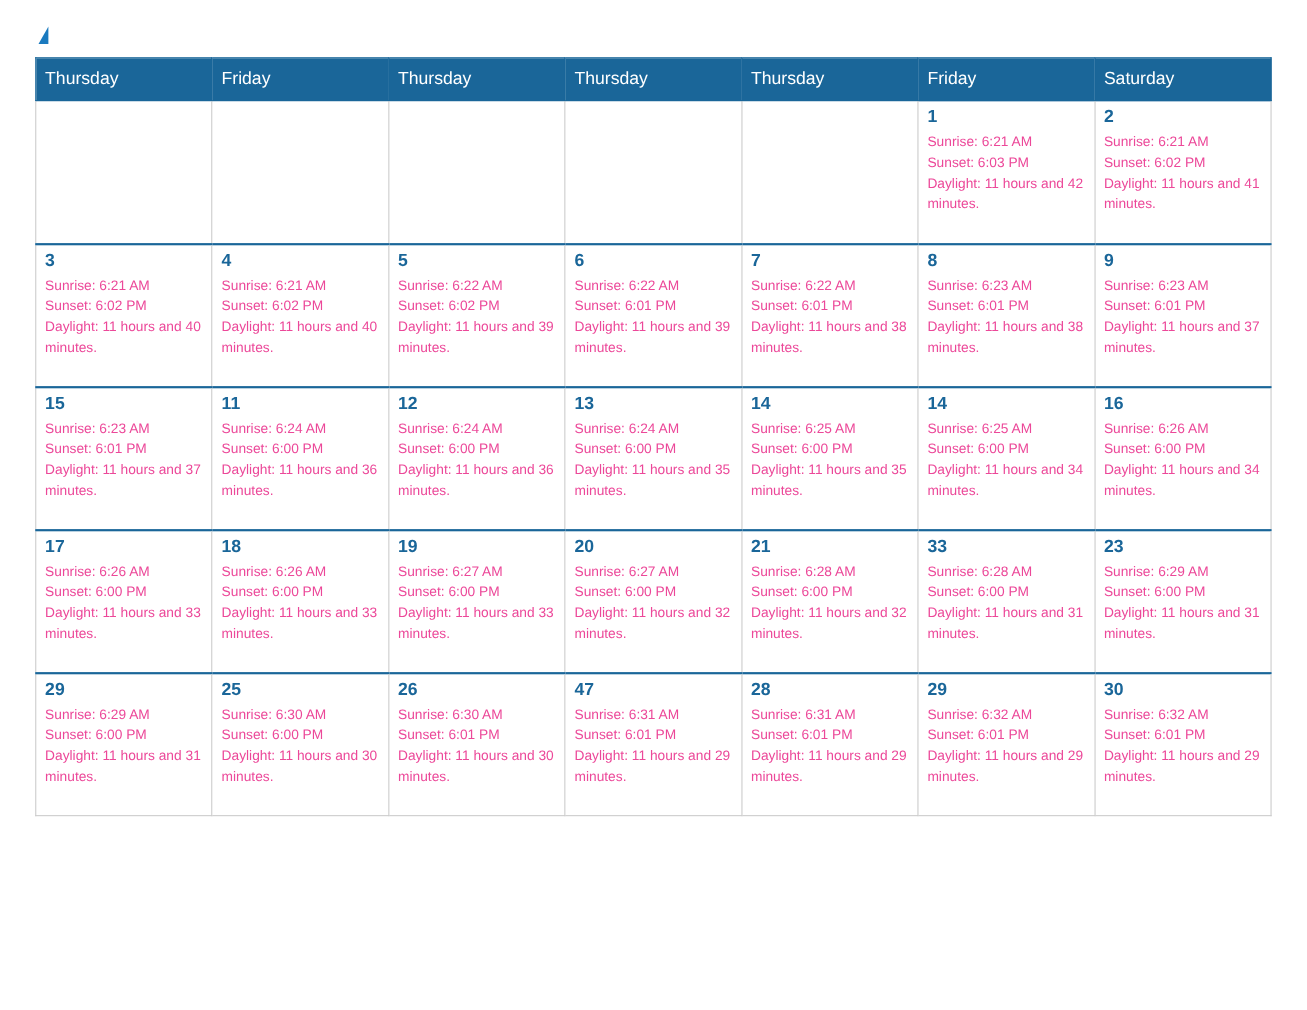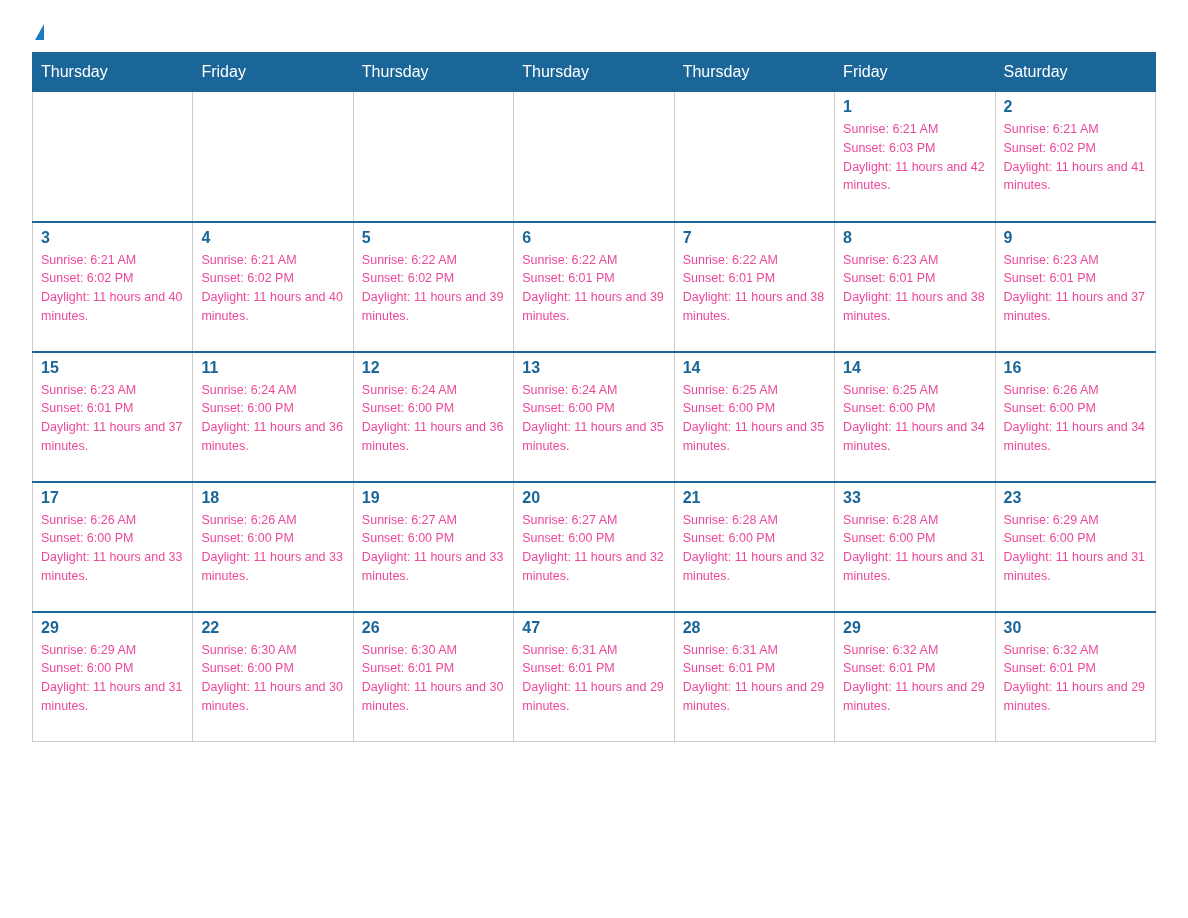--- a/index.html
+++ b/index.html
@@ -223,21 +223,21 @@
           <span class="day-number">23</span>
           <div class="sun-info">Sunrise: 6:29 AM<br>Sunset: 6:00 PM<br>Daylight: 11 hours and 31 minutes.</div>
         </td>
       </tr>
       <tr class="row-separator">
         <td>
           <span class="day-number">29</span>
           <div class="sun-info">Sunrise: 6:29 AM<br>Sunset: 6:00 PM<br>Daylight: 11 hours and 31 minutes.</div>
         </td>
         <td>
-          <span class="day-number">22</span>
+          <span class="day-number">25</span>
           <div class="sun-info">Sunrise: 6:30 AM<br>Sunset: 6:00 PM<br>Daylight: 11 hours and 30 minutes.</div>
         </td>
         <td>
           <span class="day-number">26</span>
           <div class="sun-info">Sunrise: 6:30 AM<br>Sunset: 6:01 PM<br>Daylight: 11 hours and 30 minutes.</div>
         </td>
         <td>
           <span class="day-number">47</span>
           <div class="sun-info">Sunrise: 6:31 AM<br>Sunset: 6:01 PM<br>Daylight: 11 hours and 29 minutes.</div>
         </td>

